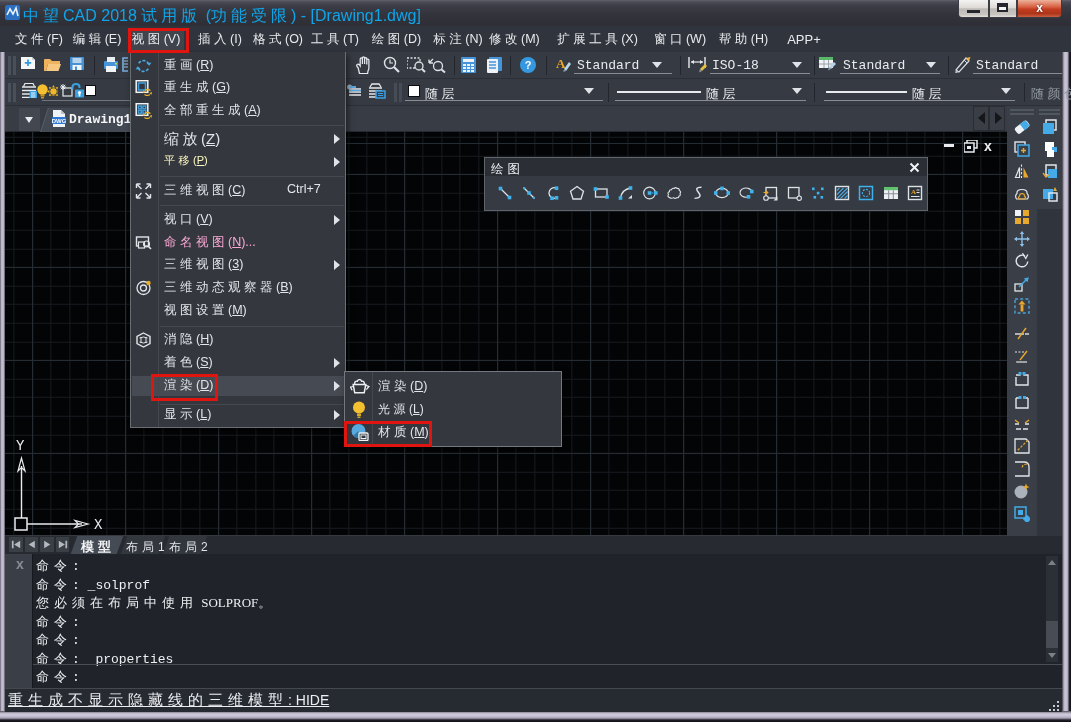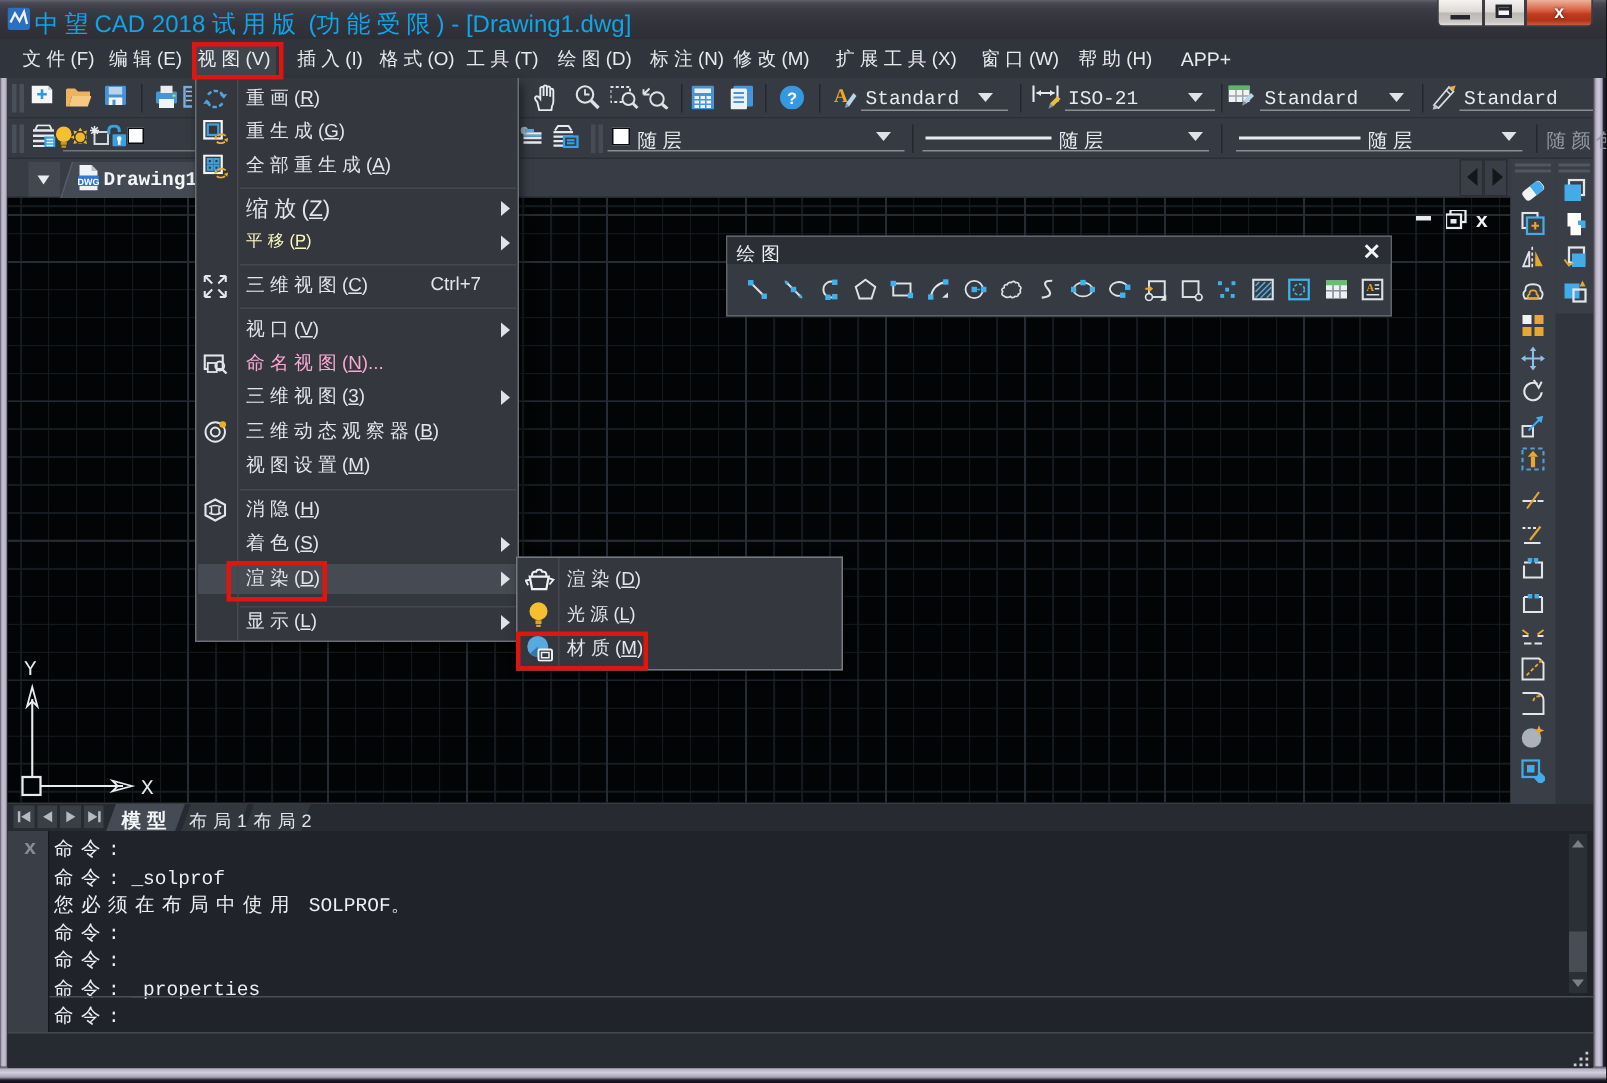--- a/index.html
+++ b/index.html
@@ -131,21 +131,21 @@
     <div class="ab" style="left:652px;top:62px;width:0;height:0;border-left:5px solid transparent;border-right:5px solid transparent;border-top:6px solid #dfe3e8"></div>
     <div class="ab" style="left:574px;top:73px;width:98px;height:1px;background:#888d94"></div>
     <div class="ab" style="left:680px;top:56px;width:1px;height:19px;background:#23262c"></div>
     <svg class="ab" style="left:688px;top:56px" width="20" height="17" viewBox="0 0 20 17">
       <path d="M1 1 V12 M17 1 V12" stroke="#e6eaee" stroke-width="1.4"></path>
       <path d="M3 6 H15" stroke="#e6eaee" stroke-width="1.2"></path>
       <path d="M3 6 l3-2 v4 Z M15 6 l-3-2 v4 Z" fill="#e6eaee"></path>
       <path d="M12 13 L17 8 L19 10 L14 15 Z" fill="#e8c040"></path>
       <path d="M12 13 L11 16.5 L14 15 Z" fill="#8898a8"></path>
     </svg>
-    <div class="ab" style="left:712px;top:58px;font-family:'Liberation Mono',monospace;font-size:13px;color:#e8ebee">ISO-21</div>
+    <div class="ab" style="left:712px;top:58px;font-family:'Liberation Mono',monospace;font-size:13px;color:#e8ebee">ISO-18</div>
     <div class="ab" style="left:792px;top:62px;width:0;height:0;border-left:5px solid transparent;border-right:5px solid transparent;border-top:6px solid #dfe3e8"></div>
     <div class="ab" style="left:710px;top:73px;width:100px;height:1px;background:#888d94"></div>
     <div class="ab" style="left:814px;top:56px;width:1px;height:19px;background:#23262c"></div>
     <svg class="ab" style="left:819px;top:57px" width="18" height="16" viewBox="0 0 18 16">
       <rect x="0" y="0" width="14" height="11" fill="#f0f3f6"></rect>
       <rect x="0" y="0" width="14" height="3" fill="#58b868"></rect>
       <path d="M0 7 H14 M5 3 V11 M9.5 3 V11" stroke="#9aa2aa" stroke-width="1"></path>
       <path d="M10 10 L15 5 L17 7 L12 12 Z" fill="#b8d4e8"></path>
       <path d="M10 10 L9 13.5 L12 12 Z" fill="#8898a8"></path>
     </svg>
@@ -396,31 +396,32 @@
     <div class="ab" style="left:124px;top:536px;width:38px;height:18px;background:#32363d;transform:skewX(-20deg)"></div>
     <div class="ab" style="left:126px;top:539px;font-size:12px;color:#dfe3e8"><span class="cj2">布局</span>1</div>
     <div class="ab" style="left:166px;top:536px;width:38px;height:18px;background:#32363d;transform:skewX(-20deg)"></div>
     <div class="ab" style="left:169px;top:539px;font-size:12px;color:#dfe3e8"><span class="cj2">布局</span>2</div>
     <div class="ab" style="left:5px;top:554px;width:1057px;height:134px;background:#20242a"></div>
     <div class="ab" style="left:5px;top:554px;width:27px;height:134px;background:#3a3f47"></div>
     <div class="ab" style="left:32px;top:554px;width:1px;height:134px;background:#16181d"></div>
     <div class="ab" style="left:13px;top:557px;width:14px;height:14px;color:#878d94;font-size:14px;font-weight:bold;text-align:center;line-height:14px">x</div>
     <div class="ab" style="left:36px;top:557.0px;font-family:'Liberation Mono',monospace;font-size:13px;color:#edeff2"><span class="k">命令</span>:</div>
     <div class="ab" style="left:36px;top:575.5px;font-family:'Liberation Mono',monospace;font-size:13px;color:#edeff2"><span class="k">命令</span>: _solprof</div>
-    <div class="ab" style="left:36px;top:594.0px;font-family:Liberation Mono, monospace;font-size:13px;color:#edeff2"><span class="k">您必须在布局中使用</span> SOLPROF<span class="k">。</span></div>
+    <div class="ab" style="left:36px;top:594.0px;font-family:Liberation Serif, serif;font-size:13px;color:#edeff2"><span class="k">您必须在布局中使用</span> SOLPROF<span class="k">。</span></div>
     <div class="ab" style="left:36px;top:612.5px;font-family:'Liberation Mono',monospace;font-size:13px;color:#edeff2"><span class="k">命令</span>:</div>
     <div class="ab" style="left:36px;top:631.0px;font-family:'Liberation Mono',monospace;font-size:13px;color:#edeff2"><span class="k">命令</span>:</div>
     <div class="ab" style="left:36px;top:649.5px;font-family:'Liberation Mono',monospace;font-size:13px;color:#edeff2"><span class="k">命令</span>: _properties</div>
     <div class="ab" style="left:33px;top:664px;width:1029px;height:1px;background:#4a4e55"></div>
     <div class="ab" style="left:36px;top:668px;font-family:'Liberation Mono',monospace;font-size:13px;color:#edeff2"><span class="k">命令</span>:</div>
     <div class="ab" style="left:1046px;top:556px;width:12px;height:106px;background:#2b3036"></div>
     <div class="ab" style="left:1048px;top:560px;width:0;height:0;border-left:4px solid transparent;border-right:4px solid transparent;border-bottom:5px solid #7a8088"></div>
     <div class="ab" style="left:1048px;top:653px;width:0;height:0;border-left:4px solid transparent;border-right:4px solid transparent;border-top:5px solid #7a8088"></div>
     <div class="ab" style="left:1046px;top:621px;width:12px;height:27px;background:#474c55"></div>
     <div class="ab" style="left:5px;top:688px;width:1057px;height:24px;background:#262a31;border-top:1px solid #45494f"></div>
+    <div class="ab" style="left:8px;top:691px;font-size:14px;color:#eceef1;text-decoration:underline"><span class="cjs">重生成不显示隐藏线的三维模型</span>: HIDE</div>
     <svg class="ab" style="left:1049px;top:701px;z-index:50" width="10" height="10" viewBox="0 0 10 10">
       <rect x="8" y="0" width="2" height="2" fill="#c8ccd2"></rect>
       <rect x="4" y="4" width="2" height="2" fill="#c8ccd2"></rect>
       <rect x="8" y="4" width="2" height="2" fill="#c8ccd2"></rect>
       <rect x="0" y="8" width="2" height="2" fill="#c8ccd2"></rect>
       <rect x="4" y="8" width="2" height="2" fill="#c8ccd2"></rect>
       <rect x="8" y="8" width="2" height="2" fill="#c8ccd2"></rect>
     </svg>
     <div class="ab" style="left:484px;top:157px;width:444px;height:54px;background:#363a42;border:1px solid #60646b;z-index:40"></div>
     <div class="ab" style="left:485px;top:158px;width:442px;height:18px;background:#2b2e35;z-index:40"></div>

